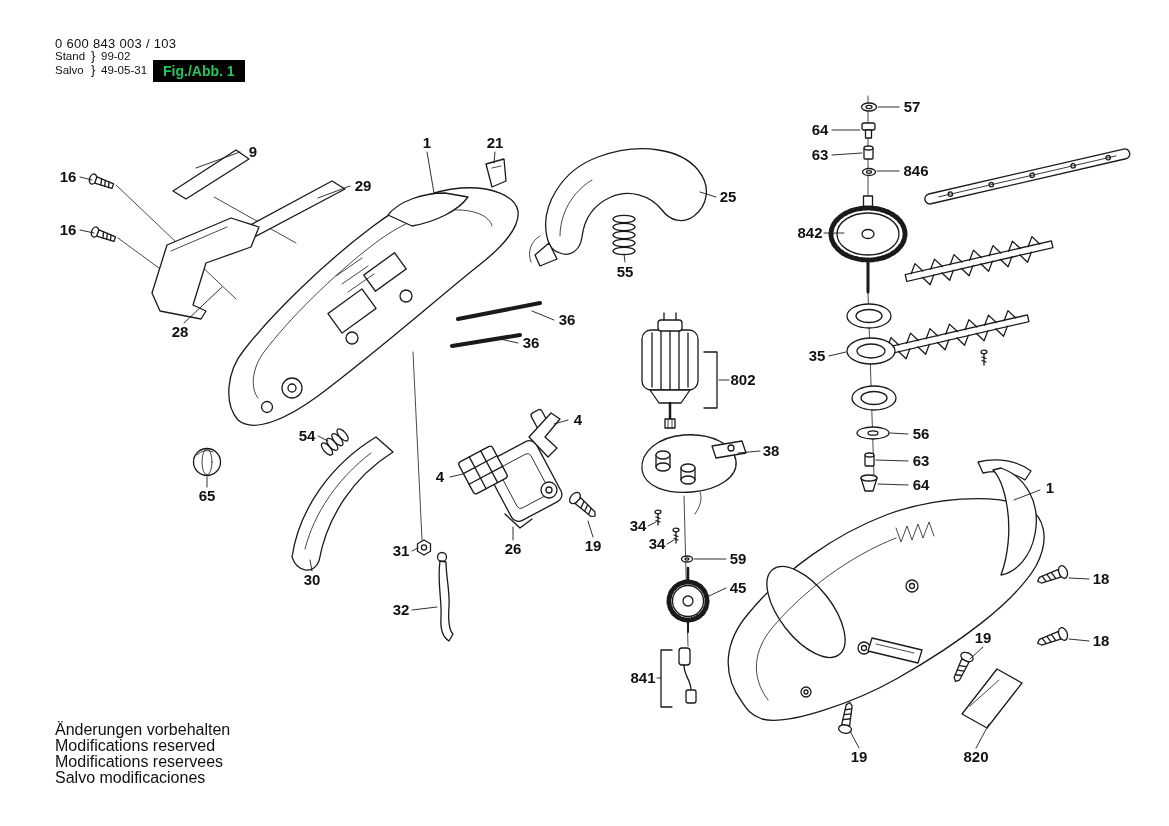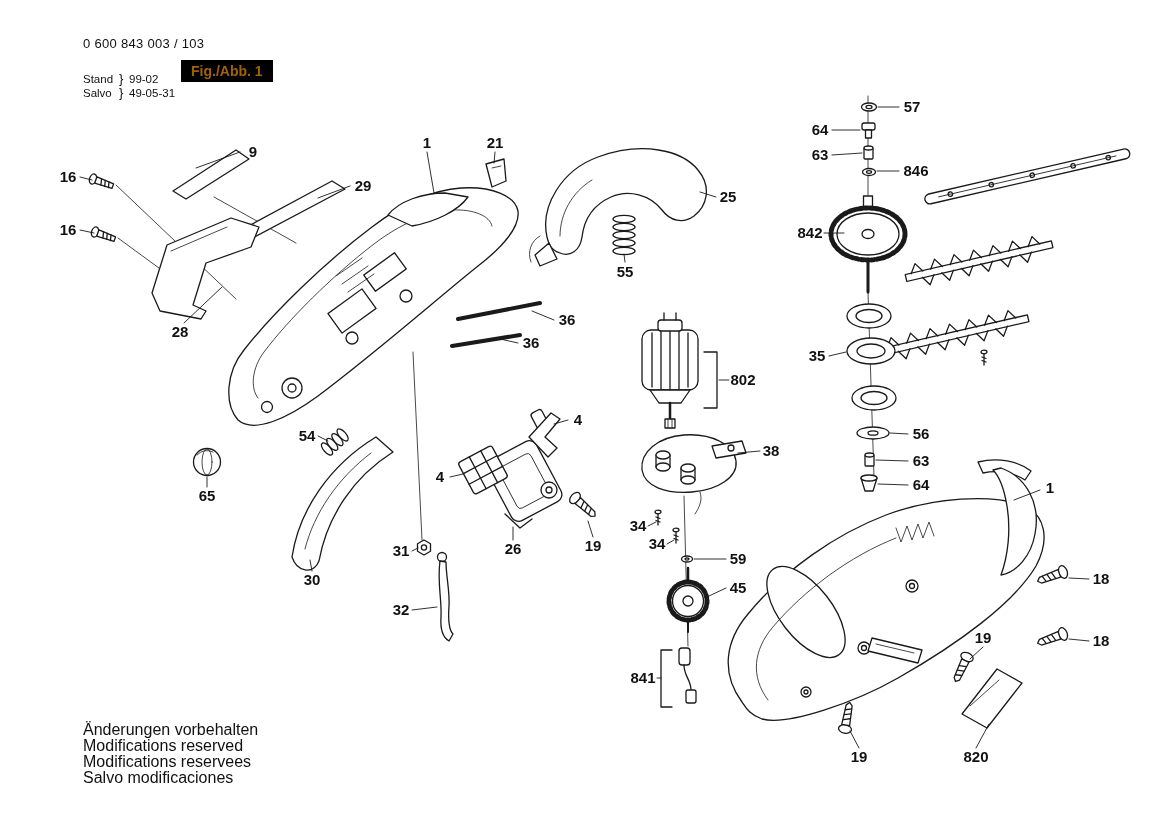--- a/index.html
+++ b/index.html
@@ -1,27 +1,27 @@
 <!DOCTYPE html>
 <html><head>
 <meta charset="utf-8">
 <style>
   html,body{margin:0;padding:0;}
   body{
     width:1169px;height:826px;position:relative;overflow:hidden;
     background:#ffffff;color:#111;
     font-family:"Liberation Sans", sans-serif;
   }
-  .abs{position:absolute;margin-left:28px;}
+  .abs{position:absolute;}
   .doc-number{left:55px;top:36px;font-size:13px;letter-spacing:.3px;}
-  .meta{left:55px;top:72px;font-size:11.5px;line-height:14px;}
+  .meta{left:55px;top:49px;font-size:11.5px;line-height:14px;}
   .meta-row{display:grid;grid-template-columns:36px 10px auto;align-items:center;}
   .brace{font-size:13px;}
   .fig-box{
-    left:153px;top:60px;background:#000;color:#a16207;
+    left:153px;top:60px;background:#000;color:#22c55e;
     font-weight:bold;font-size:14px;padding:2px 9px;border:1px solid #000;
   }
   .footer{left:55px;top:722px;font-size:16px;line-height:16px;}
   svg.diagram{position:absolute;left:0;top:0;}
   .art{stroke:#1a1a1a;fill:none;stroke-width:1.3;stroke-linejoin:round;stroke-linecap:round;}
   .thin{stroke-width:.8;}
   .leader{stroke:#1a1a1a;stroke-width:.9;}
   .callout{font:bold 15px "Liberation Sans", sans-serif;fill:#111;text-anchor:middle;stroke:none;}
 </style>
 </head>

